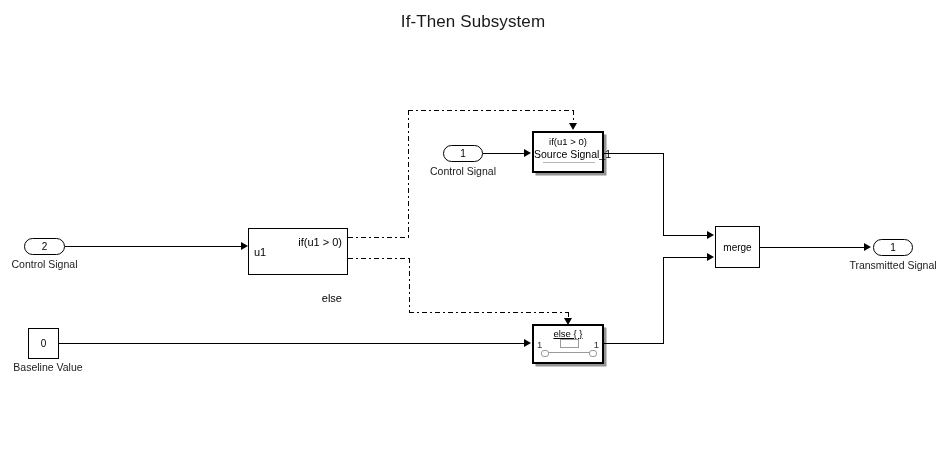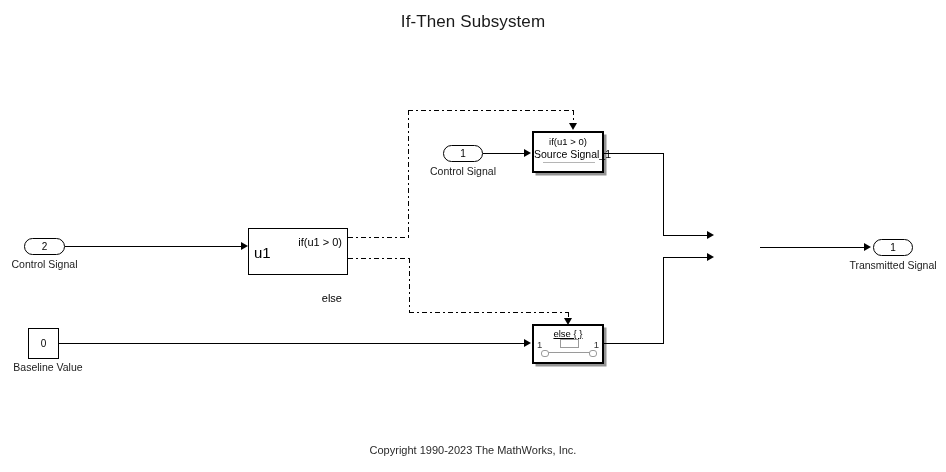--- a/index.html
+++ b/index.html
@@ -64,21 +64,21 @@
   .rect-block .ctr {
     width: 100%; height: 100%;
     display: flex; align-items: center; justify-content: center;
     font-size: 10px; color: #000;
   }
 
   
   .if-u1 {
     position: absolute; left: 5px; top: 50%;
     transform: translateY(-50%);
-    font-size: 15px; color: #000;
+    font-size: 11px; color: #000;
   }
   .if-out {
     position: absolute; right: 5px;
     font-size: 11px; color: #000; white-space: nowrap;
   }
 
   
   .subsystem {
     border: 2.2px solid #000;
     background: #fff;
@@ -148,21 +148,20 @@
     border-right: 4.5px solid transparent;
   }
 </style>
 </head>
 <body>
 
 <div id="canvas">
 
   <div class="abs" id="diagram-title">If-Then Subsystem</div>
 
-  <div class="abs" id="copyright-note">Copyright 1990-2023 The MathWorks, Inc.</div>
 
   <div class="abs port inport" style="left:24px; top:238px; width:41px; height:17px;">
     <span>2</span>
   </div>
   <div class="abs blocklabel" style="left:-6px; top:258px; width:101px;">Control Signal</div>
 
   <div class="wire-h" style="left:65px; top:246px; width:176px;"></div>
   <div class="arrow-r" style="left:241px; top:242px;"></div>
 
   <div class="abs rect-block" style="left:248px; top:228px; width:100px; height:47px;">
@@ -221,20 +220,23 @@
     <span class="inner-wire" style="left:11px; top:26px; width:45px;"></span>
     <span class="inner-dot" style="left:7px; top:24px;"></span>
     <span class="inner-dot" style="left:55px; top:24px;"></span>
   </div>
 
   <div class="wire-h" style="left:604px; top:343px; width:60px;"></div>
   <div class="wire-v" style="left:663px; top:257px; height:87px;"></div>
   <div class="wire-h" style="left:663px; top:257px; width:45px;"></div>
   <div class="arrow-r" style="left:707px; top:253px;"></div>
 
+  <div class="abs rect-block" style="left:715px; top:226px; width:45px; height:42px;">
+    <span class="ctr">merge</span>
+  </div>
 
   <div class="wire-h" style="left:760px; top:247px; width:105px;"></div>
   <div class="arrow-r" style="left:864px; top:243px;"></div>
 
   <div class="abs port outport" style="left:873px; top:239px; width:40px; height:17px;">
     <span>1</span>
   </div>
   <div class="abs blocklabel" style="left:838px; top:259px; width:110px;">Transmitted Signal</div>
 
 </div>

